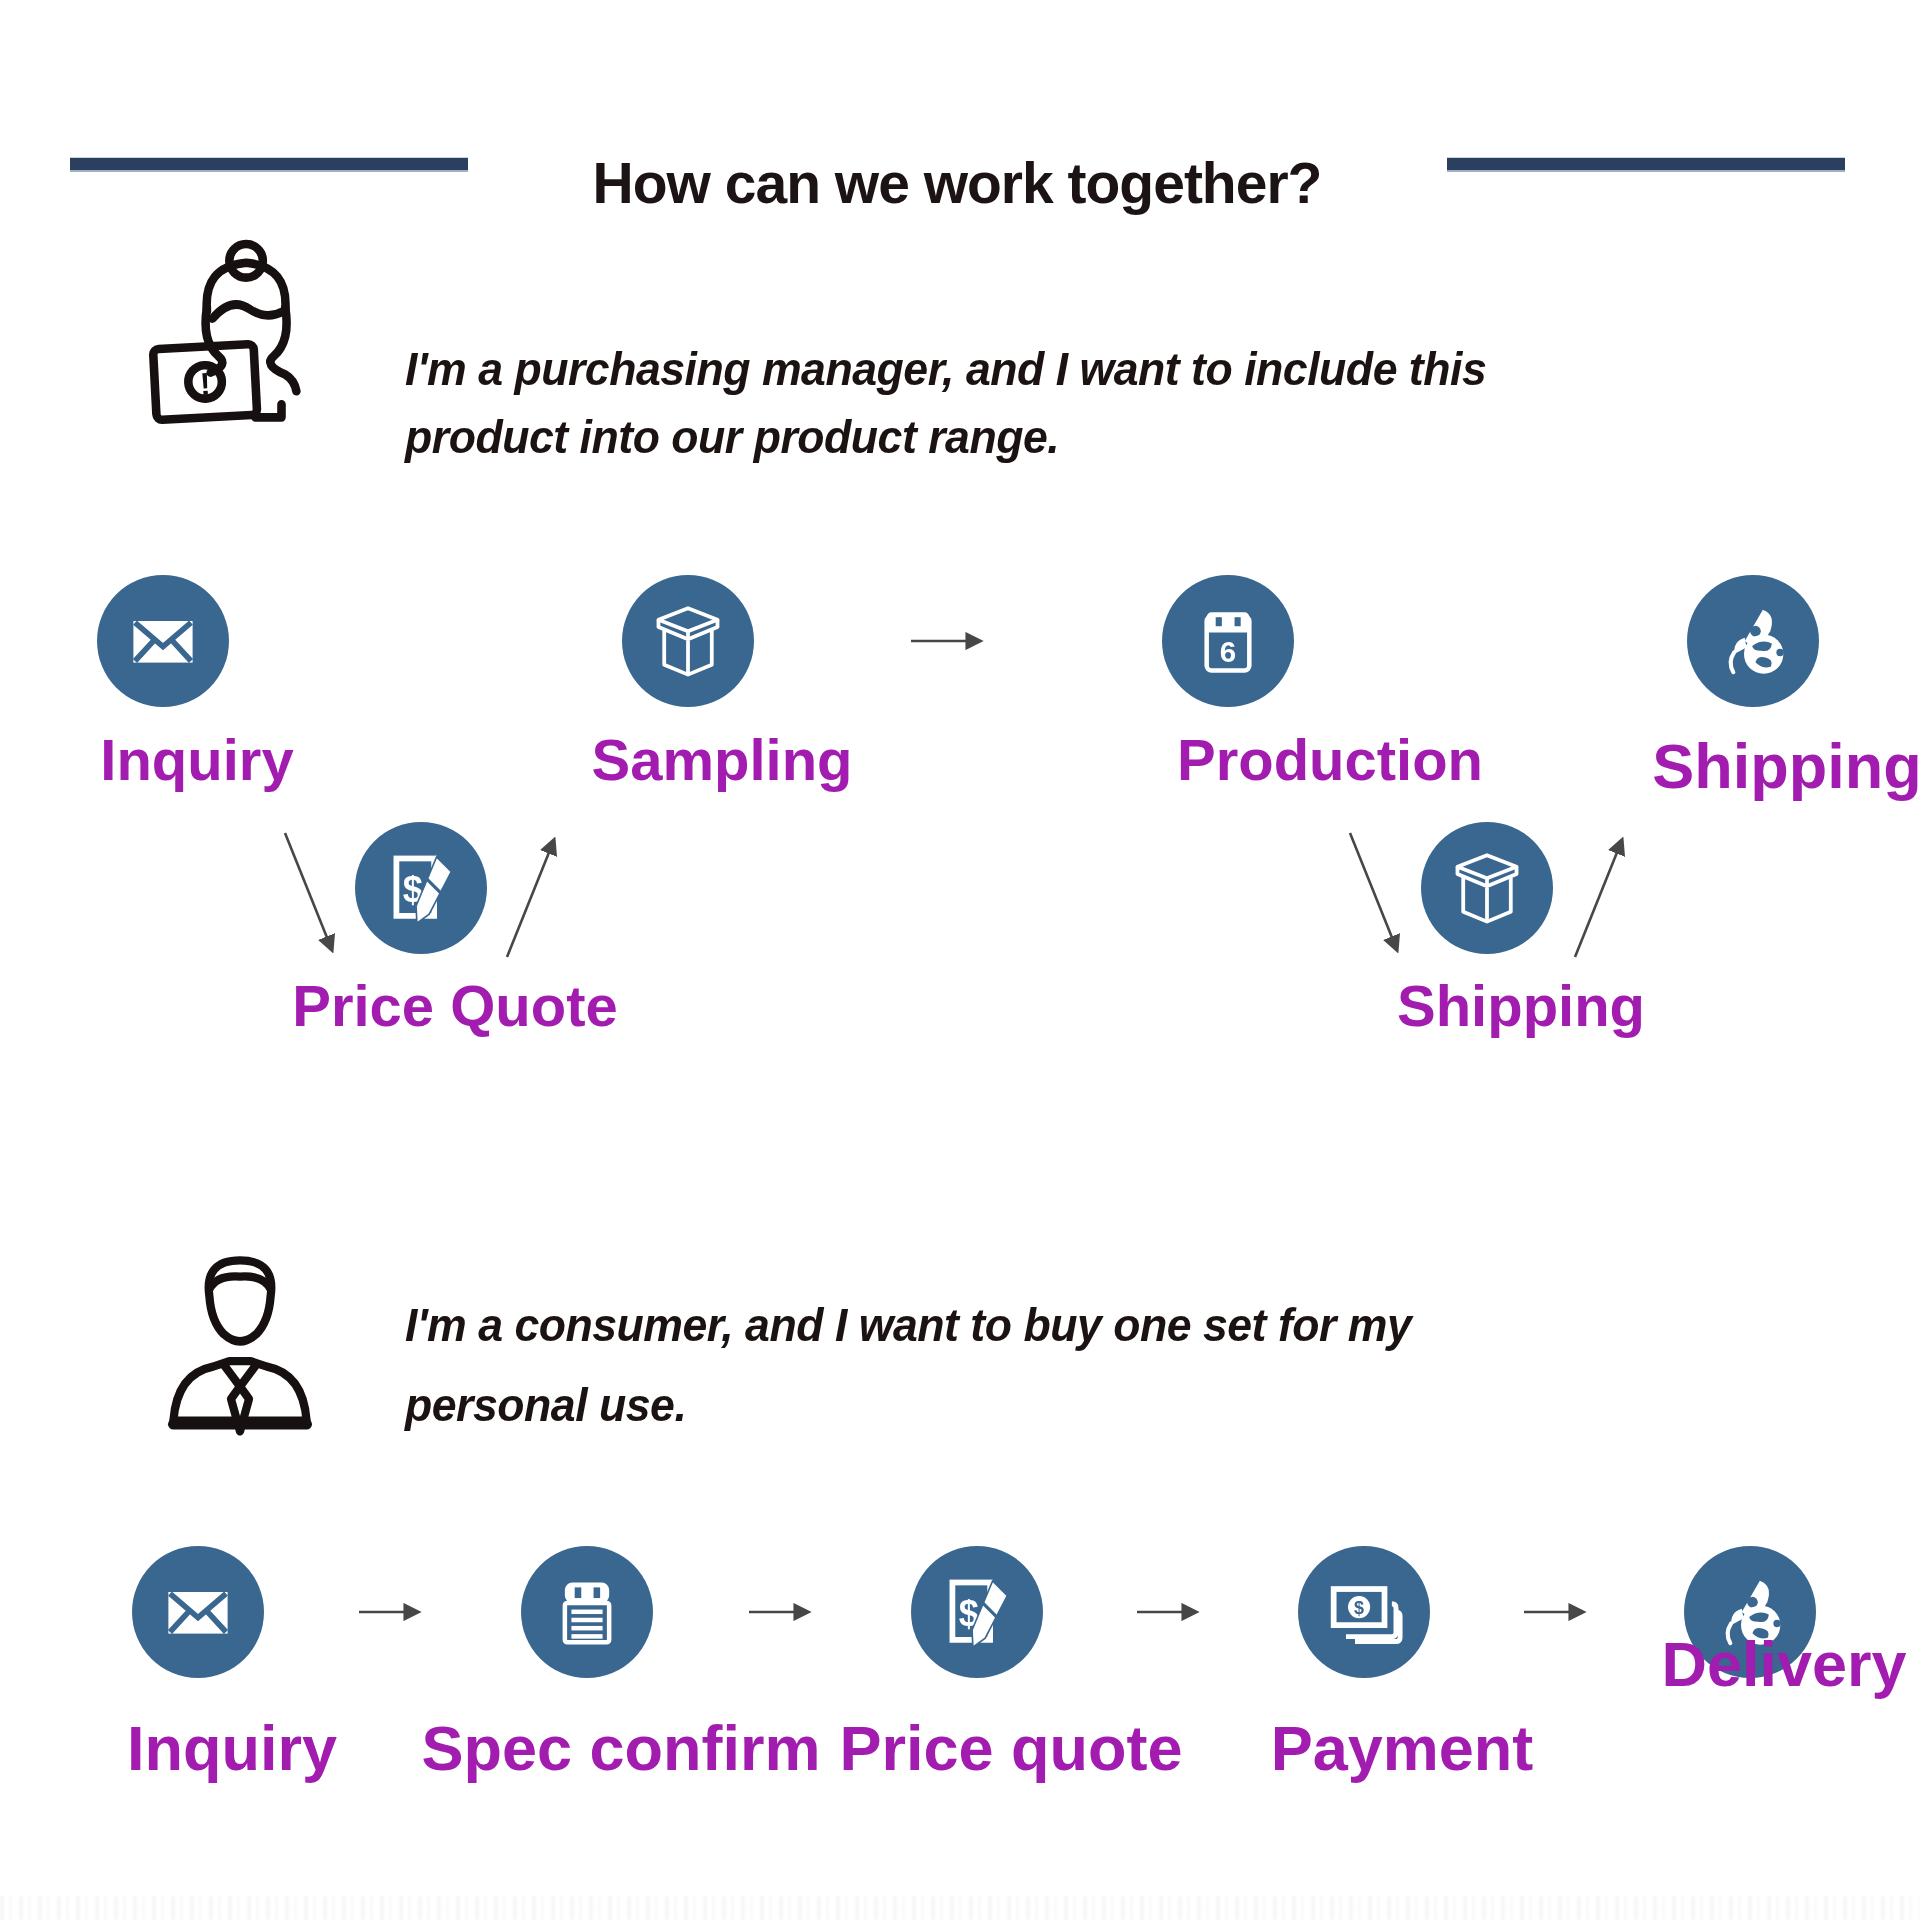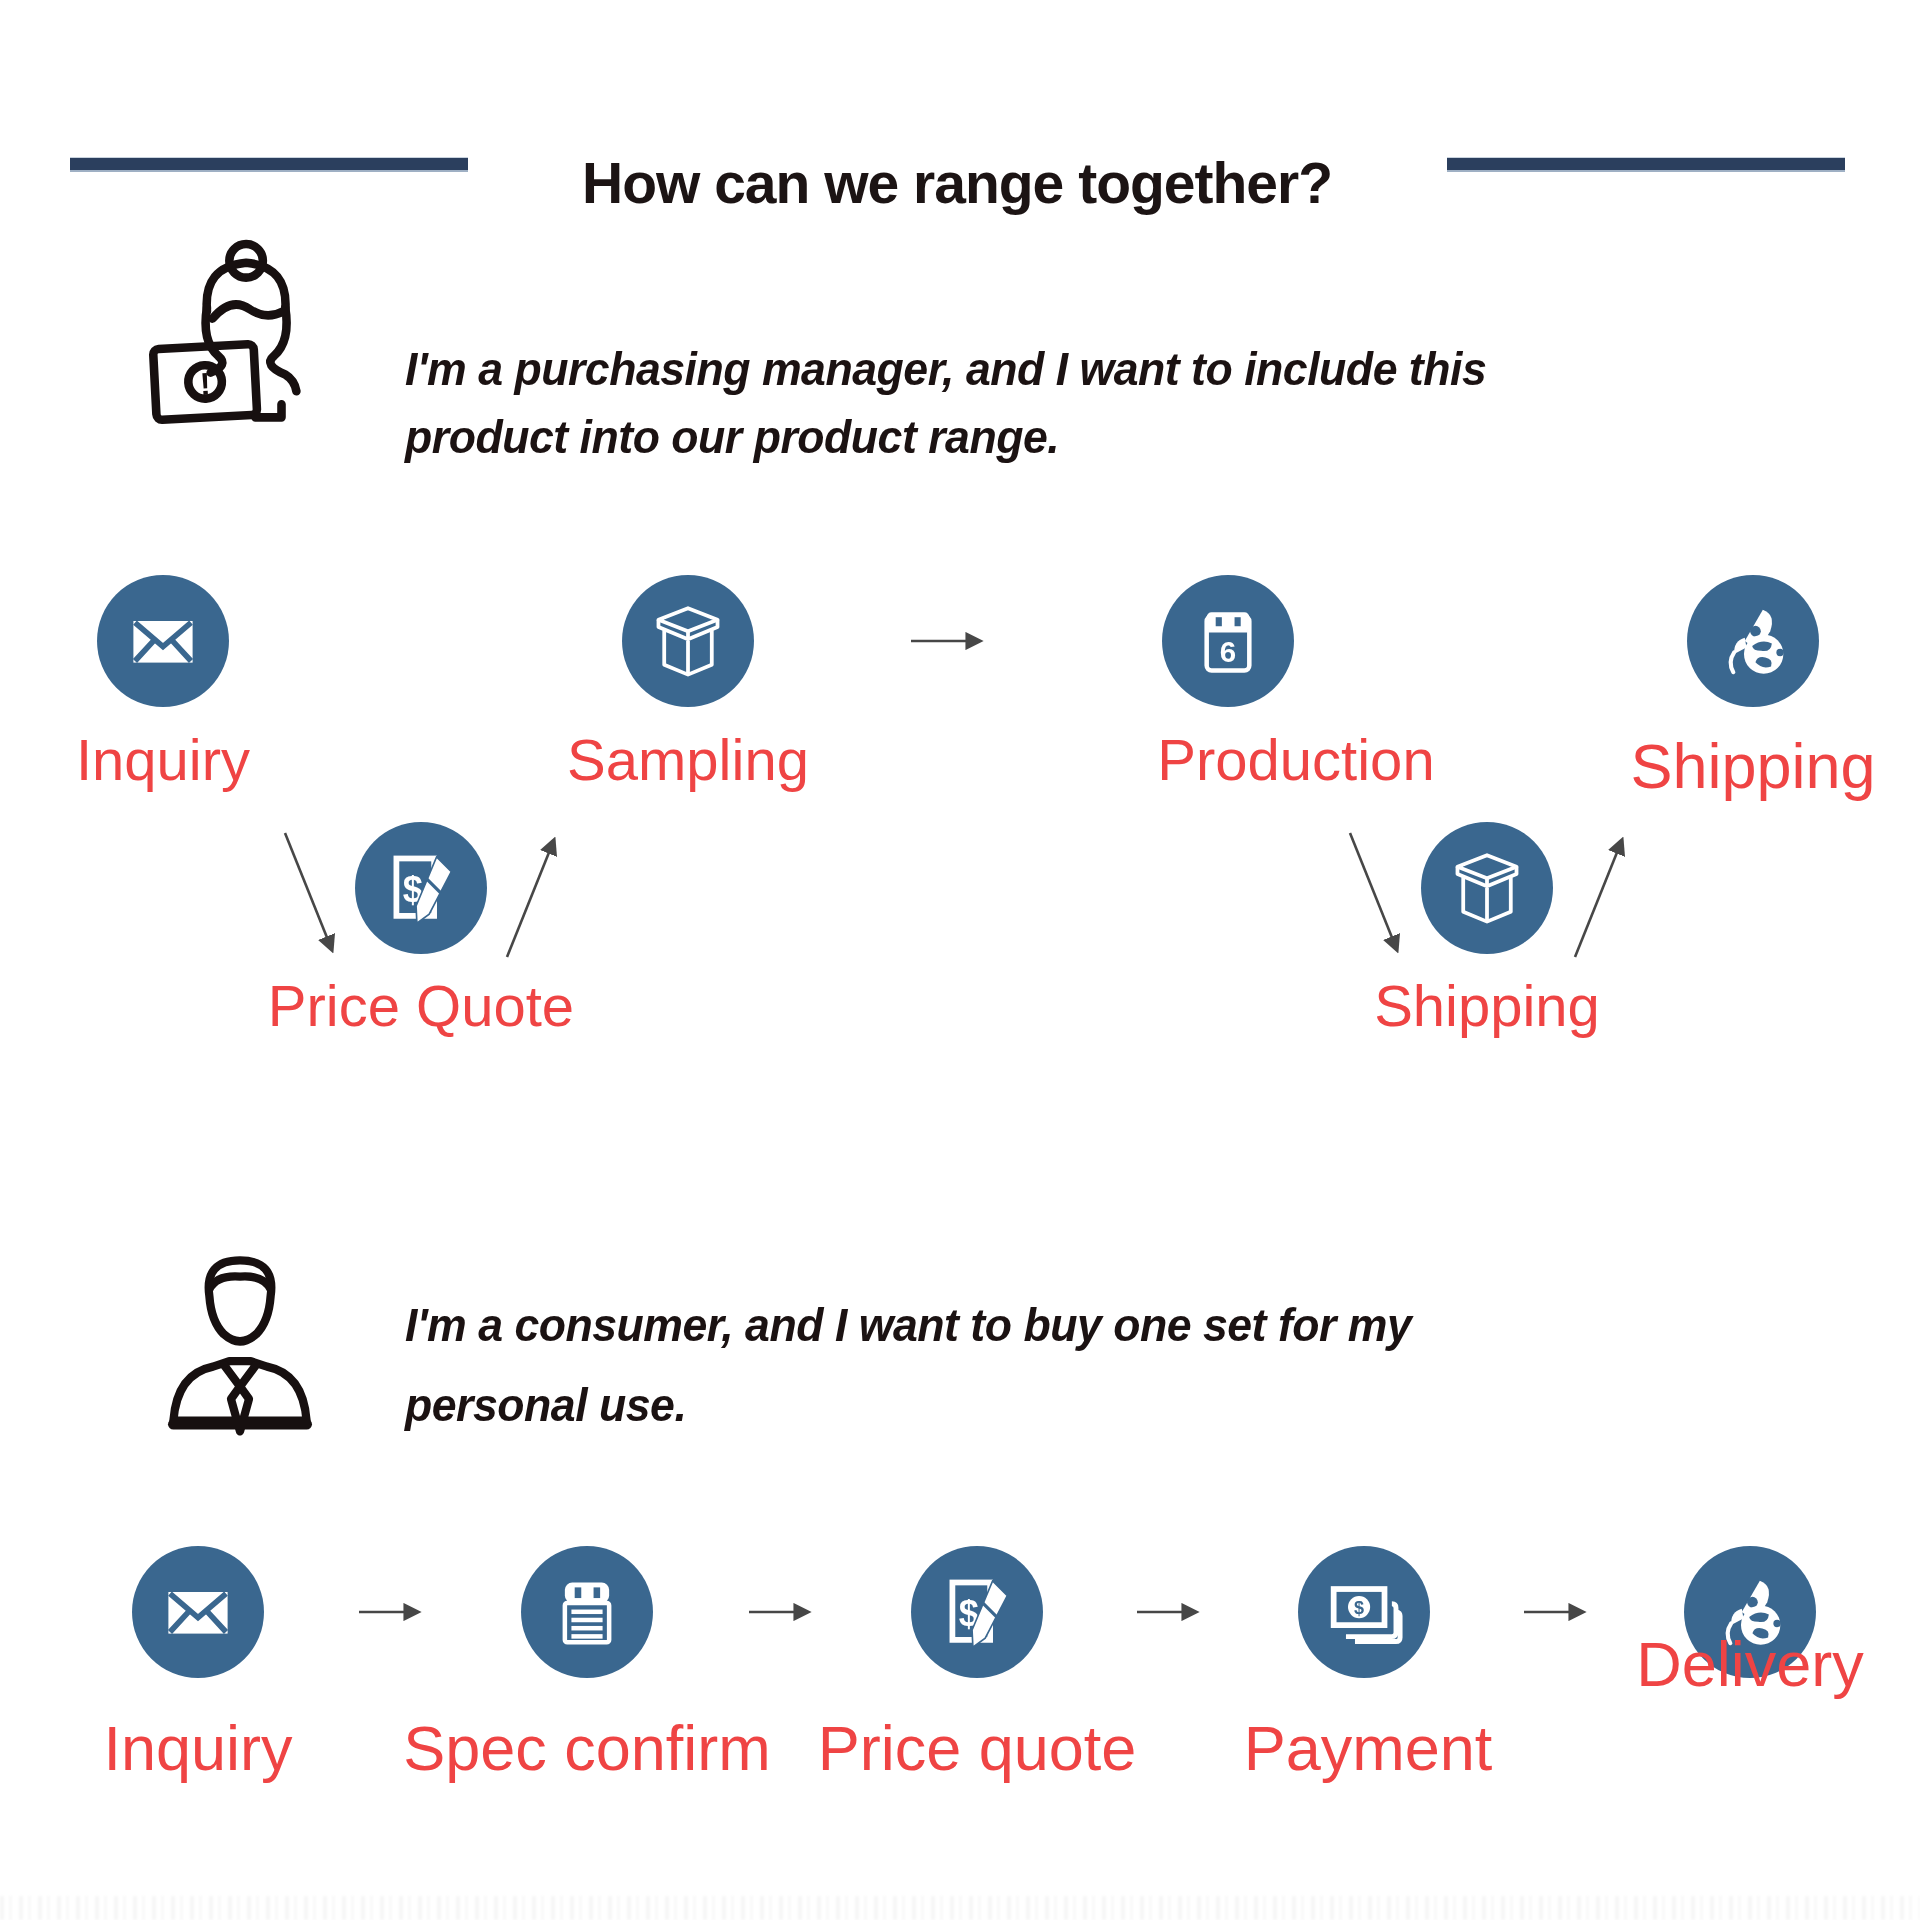--- a/index.html
+++ b/index.html
@@ -18,35 +18,35 @@
   .persona-icon{position:absolute;}
   .persona-icon svg{stroke:#171010;stroke-width:4.6;fill:none;stroke-linecap:round;stroke-linejoin:round;}
   .quote{position:absolute;font-size:46px;font-weight:700;font-style:italic;letter-spacing:-0.5px;
          line-height:66px;color:#1b1212;transform-origin:left top;transform:scaleX(0.97);white-space:nowrap;}
 
   
   .circle{position:absolute;width:132px;height:132px;border-radius:50%;background:#3a678f;
           transform:translate(-50%,-50%);display:flex;align-items:center;justify-content:center;}
   .circle svg{display:block;}
   .flow-label{position:absolute;transform:translateX(-50%);white-space:nowrap;
-              font-size:58px;font-weight:400;color:#ef4444;letter-spacing:0;}
+              font-size:58px;font-weight:700;color:#a21caf;letter-spacing:0;margin-left:34px;}
   .flow-label.small{font-size:63px;}
   .arrow{position:absolute;}
 
   .ghost-strip{position:absolute;left:0;bottom:0;width:100%;height:24px;opacity:0.12;
      background:repeating-linear-gradient(90deg,#b9b9b9 0 4px,transparent 4px 9px,#cfcfcf 9px 12px,transparent 12px 19px);
      filter:blur(1px);}
 </style>
 </head>
 <body>
 
 <div class="canvas">
 
   <div class="title-line left"></div>
-  <h1 class="page-title">How can we range together?</h1>
+  <h1 class="page-title">How can we work together?</h1>
   <div class="title-line right"></div>
 
   <div class="persona-icon" style="left:138px;top:236px;width:205px;height:195px;">
     <svg width="205" height="195" viewBox="0 0 110 104">
       <circle cx="58" cy="13" r="9"></circle>
       <path d="M37 40 q-2 -24 21 -26 q23 2 21 26"></path>
       <path d="M37 38 q-3 18 6 26 q6 5 -4 9"></path>
       <path d="M79 38 q3 18 -6 26 q-6 5 6 10 q5 3 6 9"></path>
       <path d="M40 44 q10 -12 20 -5 q9 6 18 1"></path>
       <g transform="rotate(-3 36 78)">

